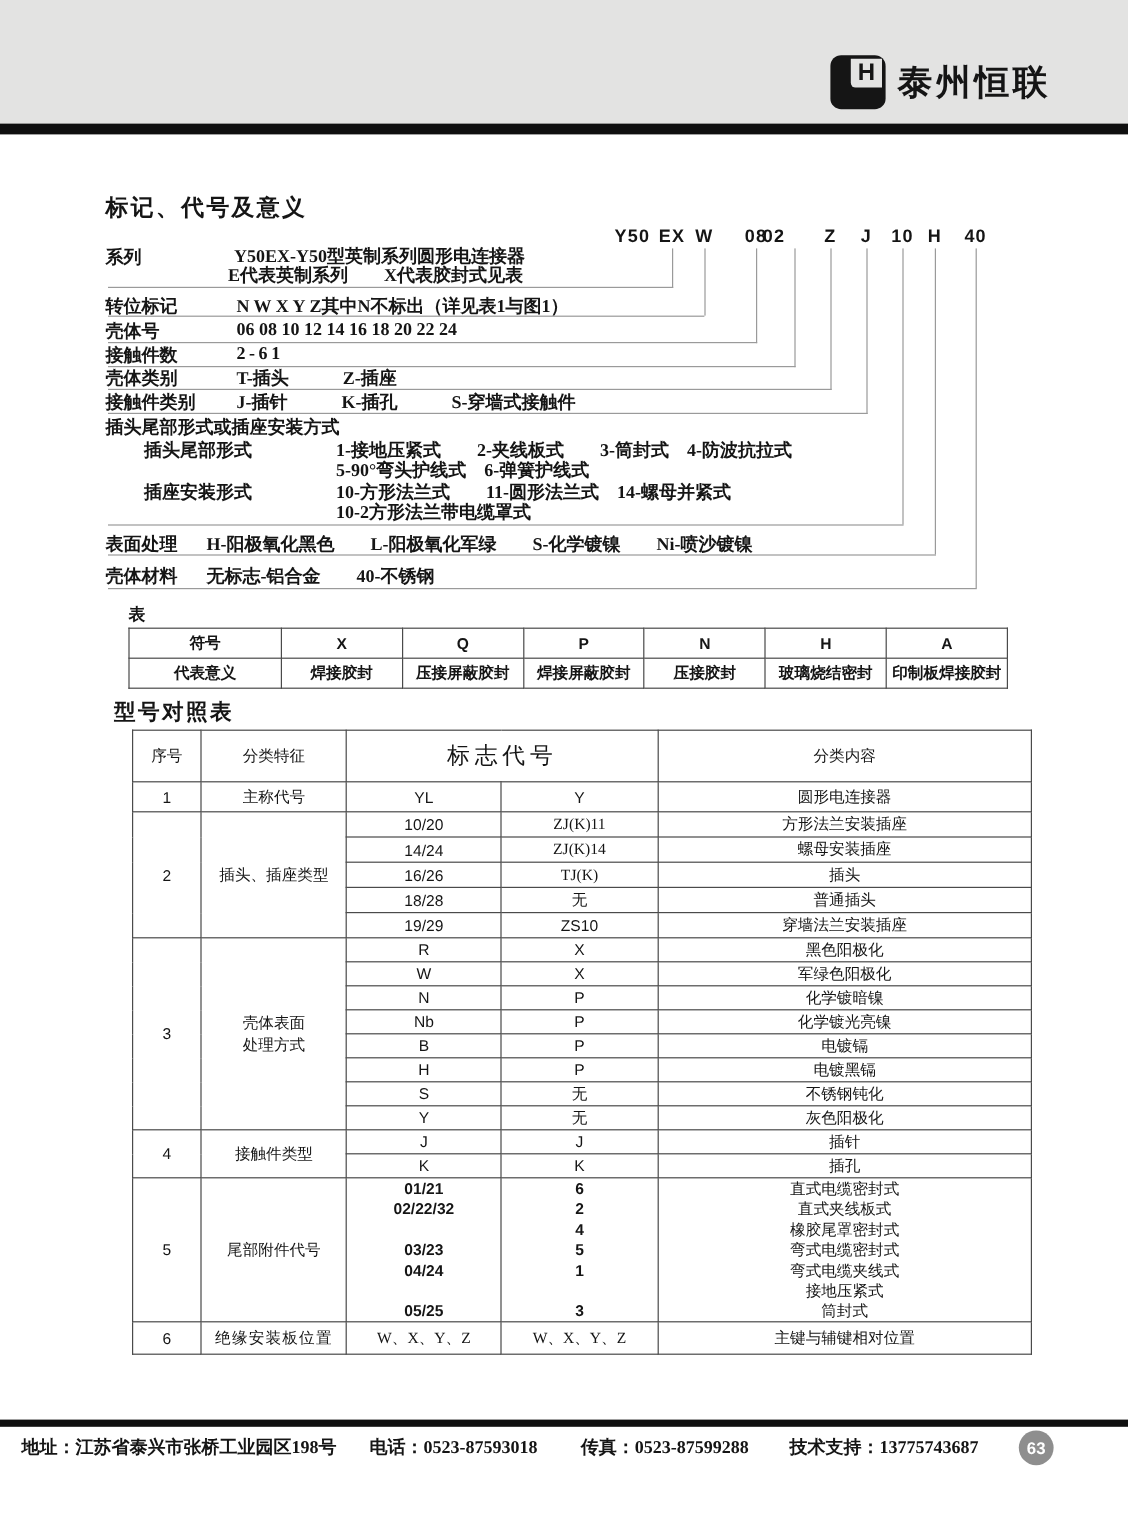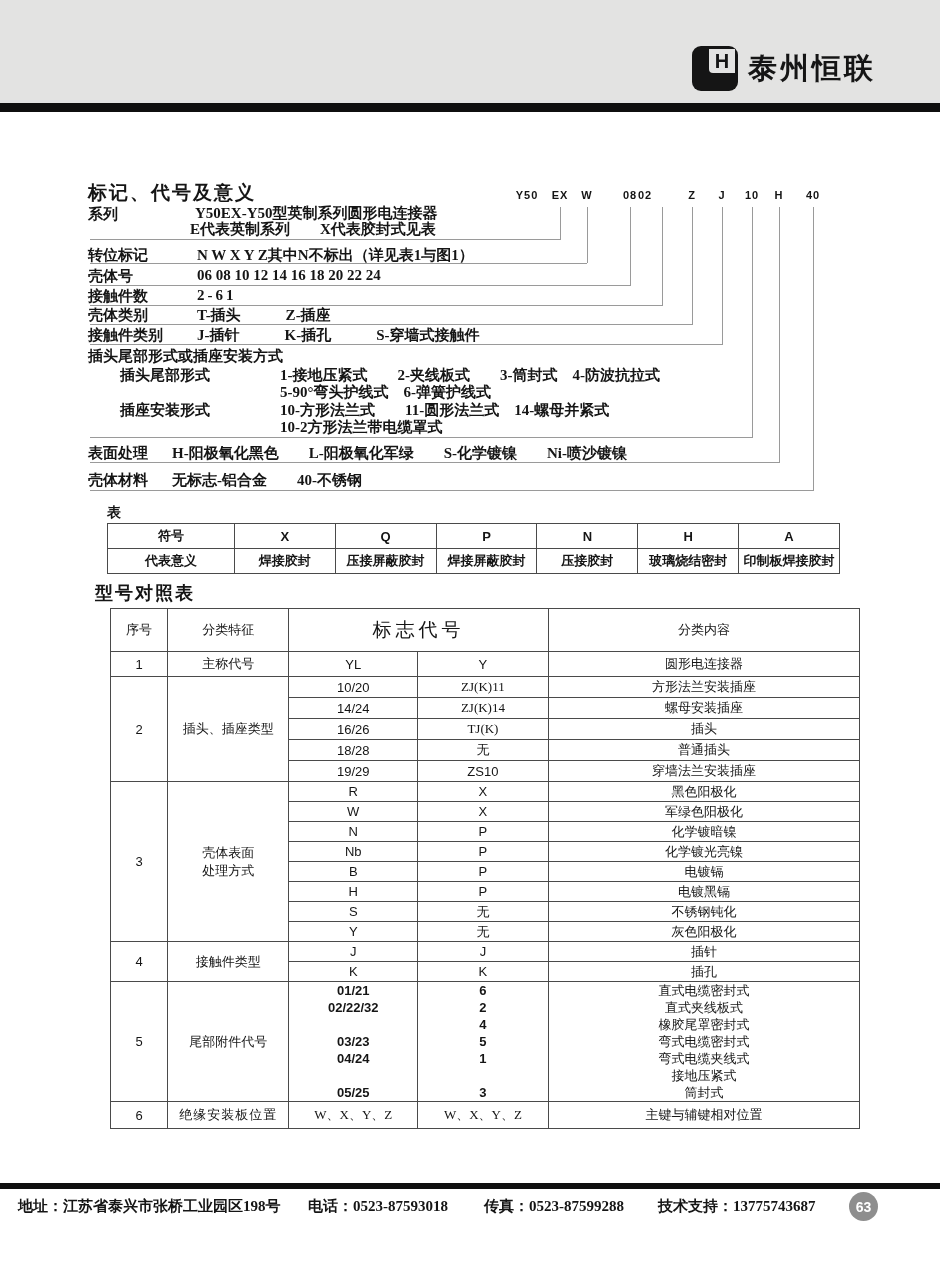--- a/index.html
+++ b/index.html
@@ -13,23 +13,23 @@
   .logo-notch{position:absolute;right:3px;top:3px;width:26px;height:24px;background:#e3e3e2;
               border-bottom-left-radius:4px;display:flex;align-items:center;justify-content:center;}
   .logo-h{font-family:"Liberation Sans","DejaVu Sans",sans-serif;font-weight:900;font-size:20px;color:#151515;line-height:1;}
   .brand{font-family:"Liberation Sans","DejaVu Sans",sans-serif;font-weight:900;font-size:29px;
          letter-spacing:3px;color:#151515;}
   .bar{position:absolute;left:0;width:940px;background:#0f0f0f;}
   .bar-top{top:103px;height:9px;}
   .bar-bottom{top:1183px;height:6px;}
   
   .sec-title{position:absolute;left:88px;top:160px;font-family:"Liberation Sans","DejaVu Sans",sans-serif;
-             font-weight:700;font-size:19px;letter-spacing:2px;margin-top:20px;}
+             font-weight:700;font-size:19px;letter-spacing:2px;}
   .code-token{position:absolute;top:189px;transform:translateX(-50%);
-              font-family:"Liberation Sans","DejaVu Sans",sans-serif;font-weight:600;font-size:11px;letter-spacing:1px;}
+              font-family:"Liberation Sans","DejaVu Sans",sans-serif;font-weight:600;font-size:15px;letter-spacing:1px;}
   .vline{position:absolute;width:1px;background:#9a9a9a;}
   .hline{position:absolute;height:1px;background:#9a9a9a;}
   .mk{position:absolute;font-size:15px;font-weight:700;white-space:nowrap;}
   .mk-label{font-weight:700;}
   
   .seal-label{position:absolute;left:107px;top:504px;font-size:14px;font-weight:700;}
   .seal-wrap{position:absolute;left:107px;top:523px;}
   table{border-collapse:collapse;}
   .seal-wrap table{width:733px;}
   .seal-wrap td{border:1px solid #4a4a4a;text-align:center;height:22px;font-size:13px;font-weight:700;}

